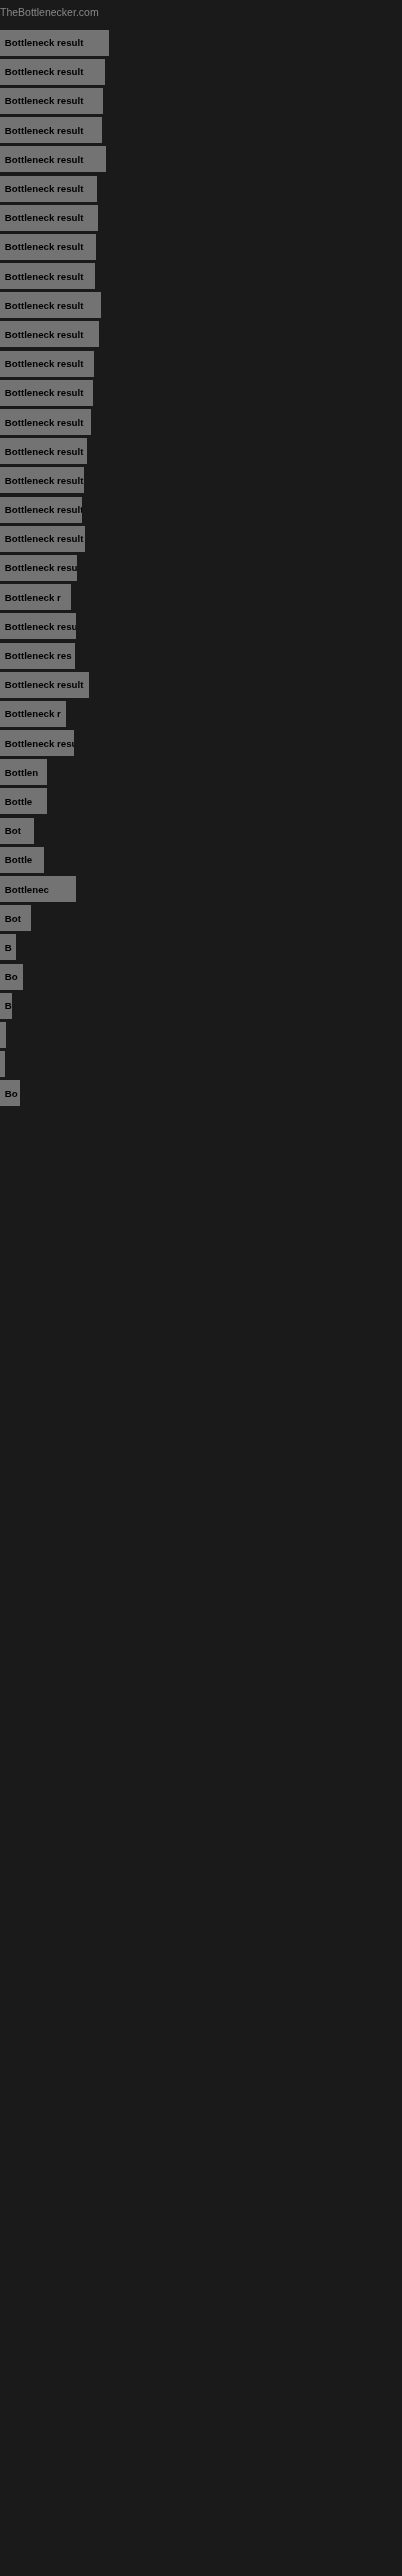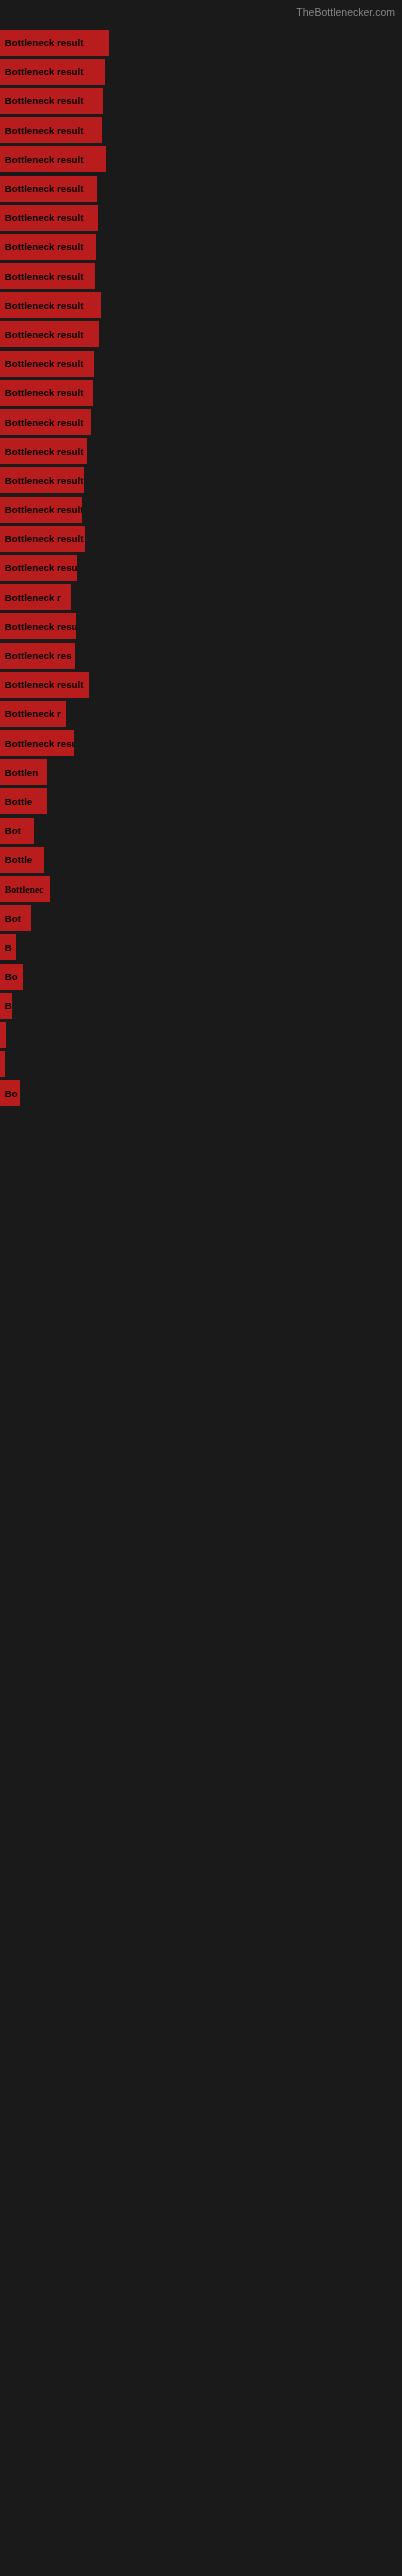--- a/index.html
+++ b/index.html
@@ -10,32 +10,32 @@
     body {
       width: 403px;
       min-height: 2576px;
       background-color: #1a1a1a;
       font-family: Arial, sans-serif;
       position: relative;
     }
     .site-title {
       color: #888;
       font-size: 10.5px;
-      text-align: right;
+      text-align: left;
       padding: 6.4px 8px 4px 0;
     }
     .bars-container {
       padding: 4px 0;
     }
     .bar-row {
       margin: 3.2px 0;
       position: relative;
     }
     .bar {
-      background-color: #b91c1c;
+      background-color: #737373;
       height: 26px;
       display: flex;
       align-items: center;
       padding-left: 4.8px;
       overflow: hidden;
       white-space: nowrap;
     }
     .bar-label {
       color: #000;
       font-size: 9.7px;
@@ -187,21 +187,21 @@
       <div class="bar" style="width: 34px;">
         <span class="bar-label">Bot</span>
       </div>
     </div>
     <div class="bar-row">
       <div class="bar" style="width: 44px;">
         <span class="bar-label">Bottle</span>
       </div>
     </div>
     <div class="bar-row">
-      <div class="bar" style="width: 50px; font-family: Liberation Serif, serif;">
+      <div class="bar" style="width: 76px;">
         <span class="bar-label">Bottlenec</span>
       </div>
     </div>
     <div class="bar-row">
       <div class="bar" style="width: 31px;">
         <span class="bar-label">Bot</span>
       </div>
     </div>
     <div class="bar-row">
       <div class="bar" style="width: 16px;">

